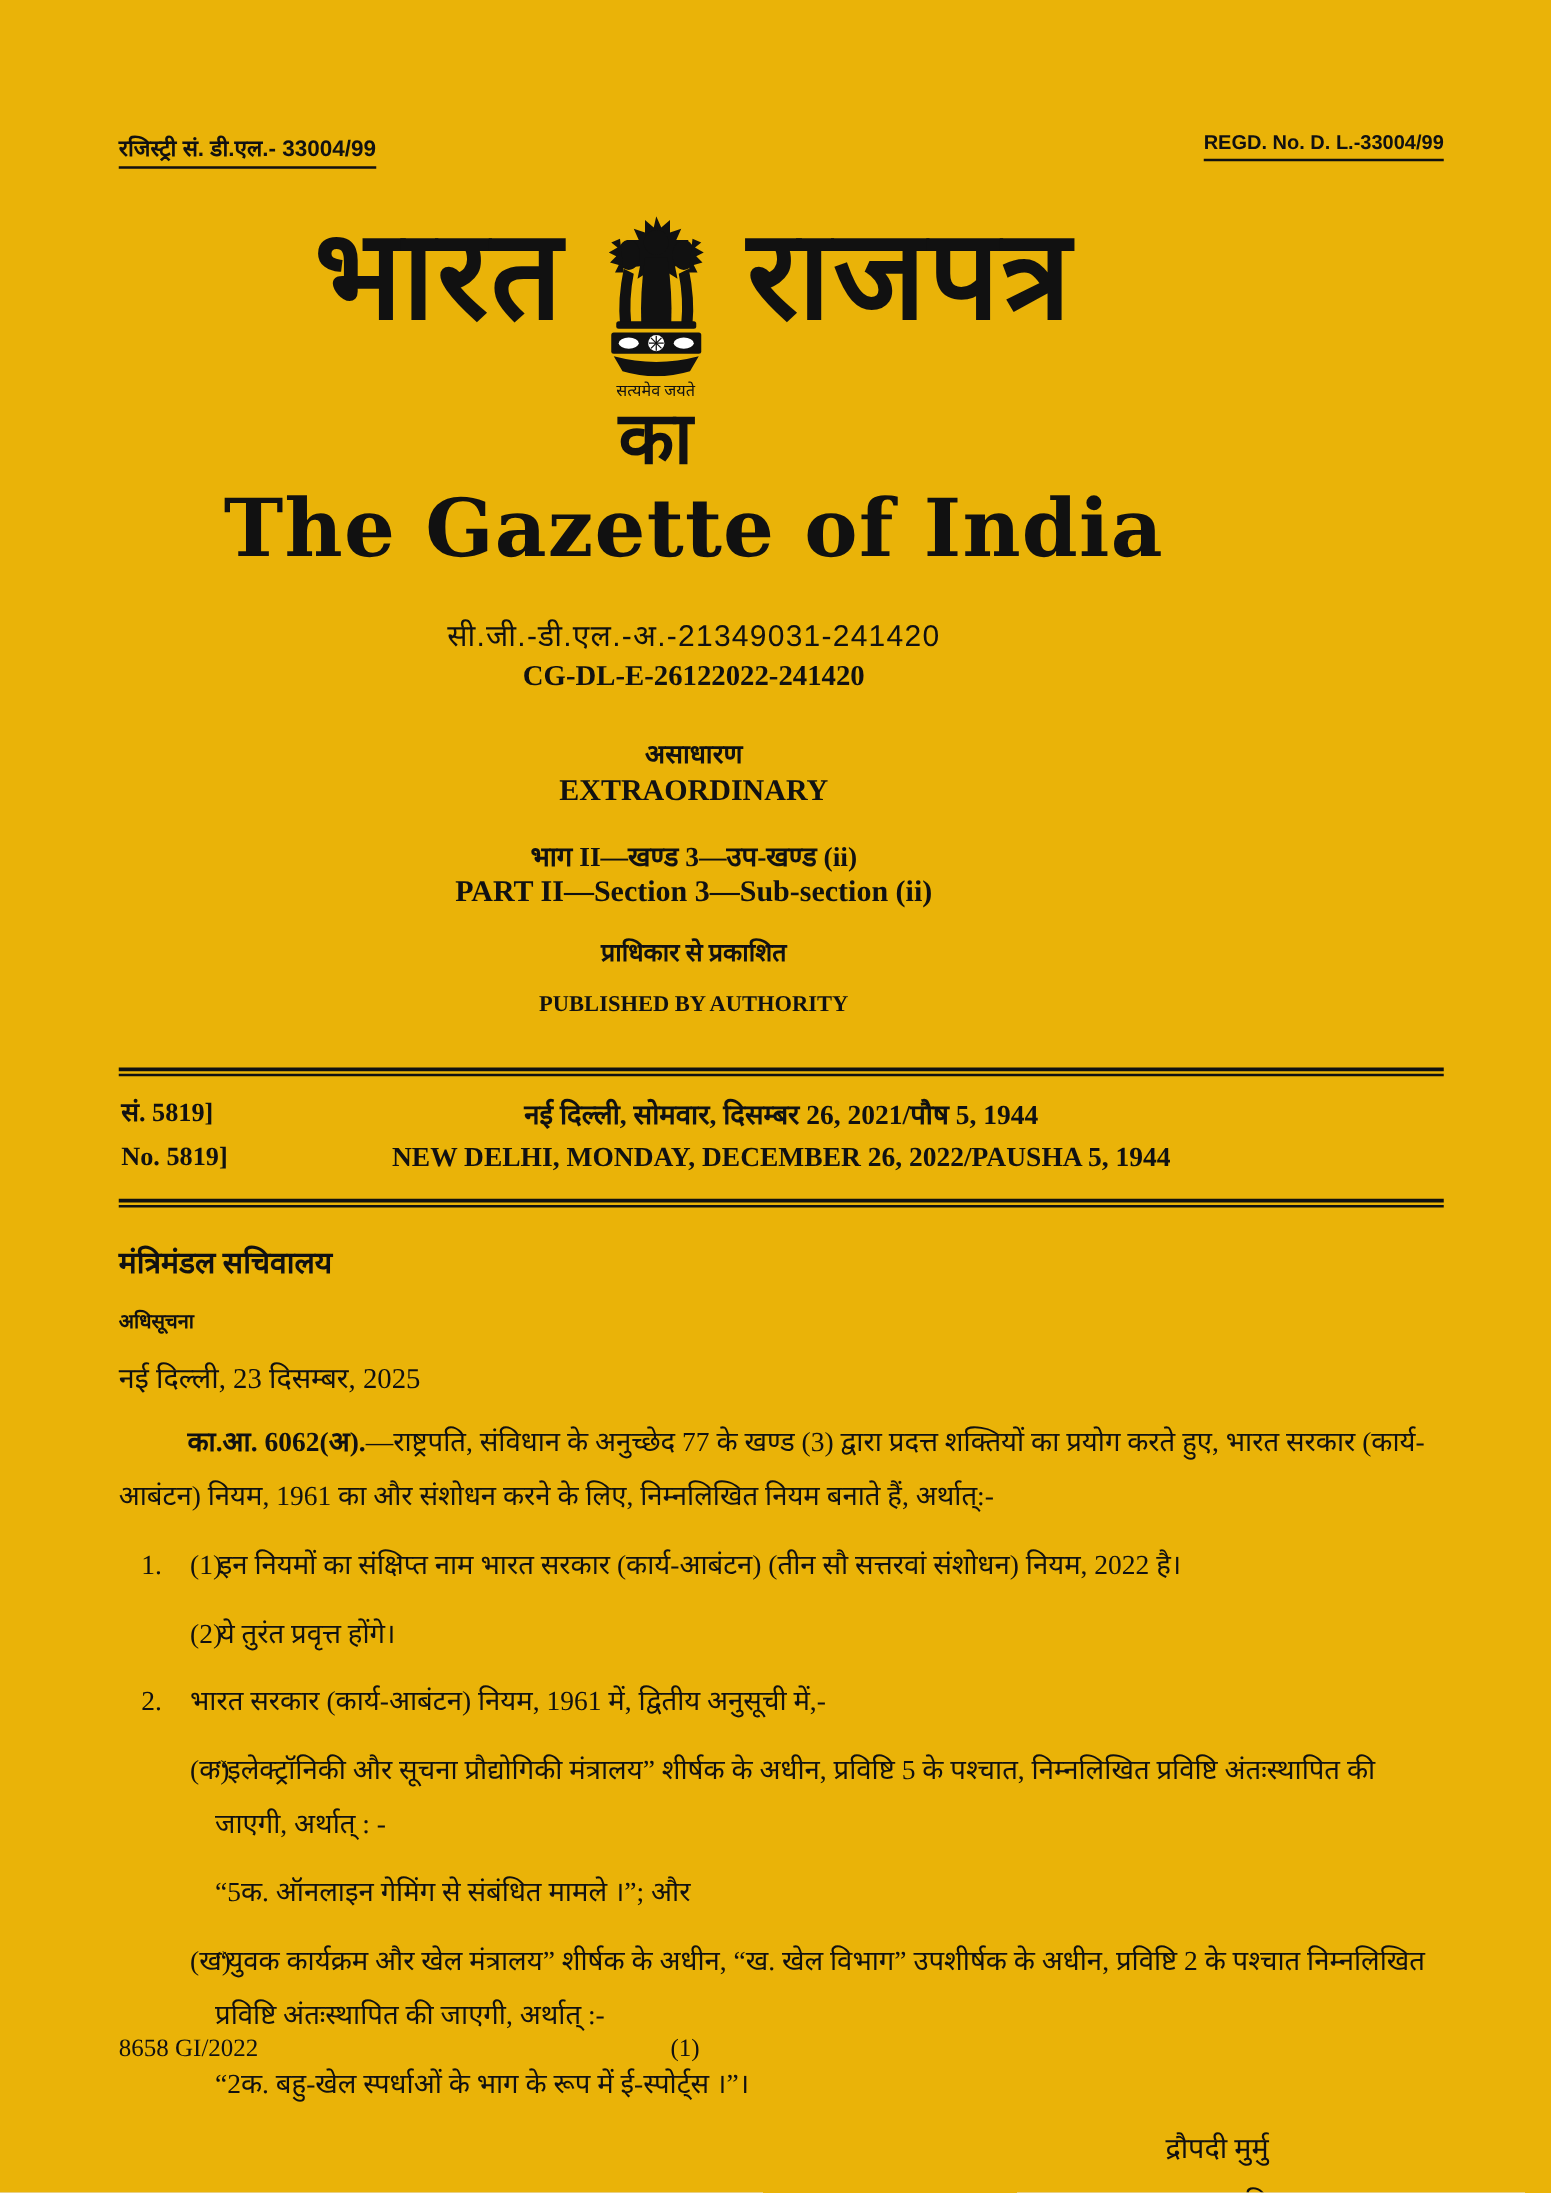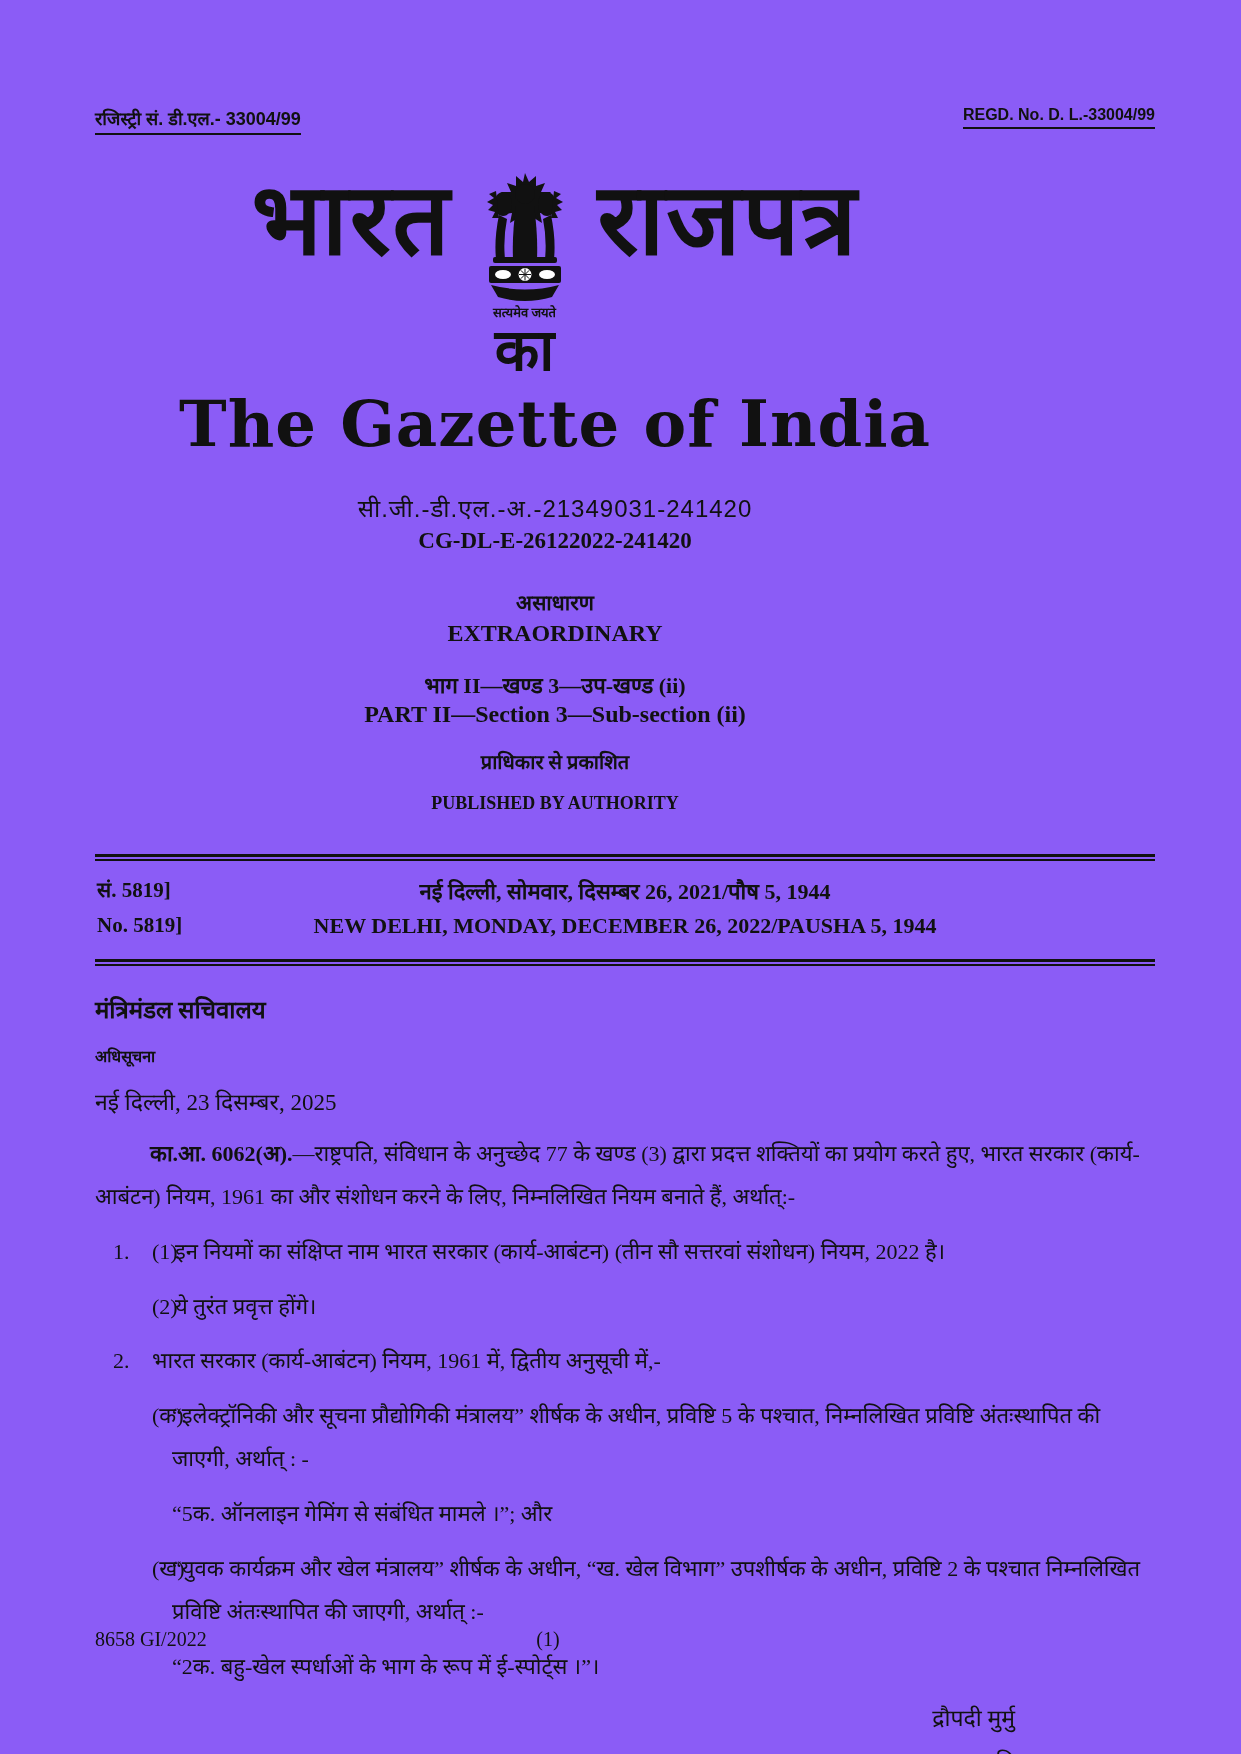--- a/index.html
+++ b/index.html
@@ -2,21 +2,21 @@
 <html><head>
 <meta charset="utf-8">
 <style>
   * { margin: 0; padding: 0; box-sizing: border-box; }
   html, body { background: #e8e8e8; }
   .page {
     position: relative;
     width: 1241px;
     height: 1754px;
     margin: 0 auto;
-    background: #8b5cf6;
+    background: #eab308;
     color: #111111;
     font-family: "Liberation Serif", serif;
     overflow: hidden;
   }
   .inner { padding: 106px 86px 0 95px; }
 
   
   .reg-row { display: flex; justify-content: space-between; align-items: flex-start; }
   .reg-left {
     font-size: 18px; font-weight: 600;
@@ -29,21 +29,21 @@
     font-family: "Liberation Sans", sans-serif;
   }
 
   
   .colc { width: 920px; }
 
   
   .masthead { margin-top: 38px; display: flex; justify-content: center; align-items: flex-start; gap: 14px; }
   .mast-word { font-size: 100px; font-weight: 700; line-height: 0.95; letter-spacing: 2px; white-space: nowrap; }
   .mast-mid { display: flex; flex-direction: column; align-items: center; }
-  .mast-motto { font-size: 13px; font-weight: 700; margin-top: 2px; }
+  .mast-motto { font-size: 13px; font-weight: 400; margin-top: 2px; }
   .mast-ka { font-size: 58px; font-weight: 700; line-height: 1.05; }
   .gazette-en {
     margin-top: 4px; text-align: center;
     font-size: 64px; font-weight: 700; letter-spacing: 1px;
     font-family: "DejaVu Serif", serif;
   }
 
   .cg-block { margin-top: 30px; text-align: center; }
   .cg-hi { font-size: 24px; letter-spacing: 1px; font-family: "Liberation Sans", sans-serif; }
   .cg-en { font-size: 23px; font-weight: 700; margin-top: 4px; }

